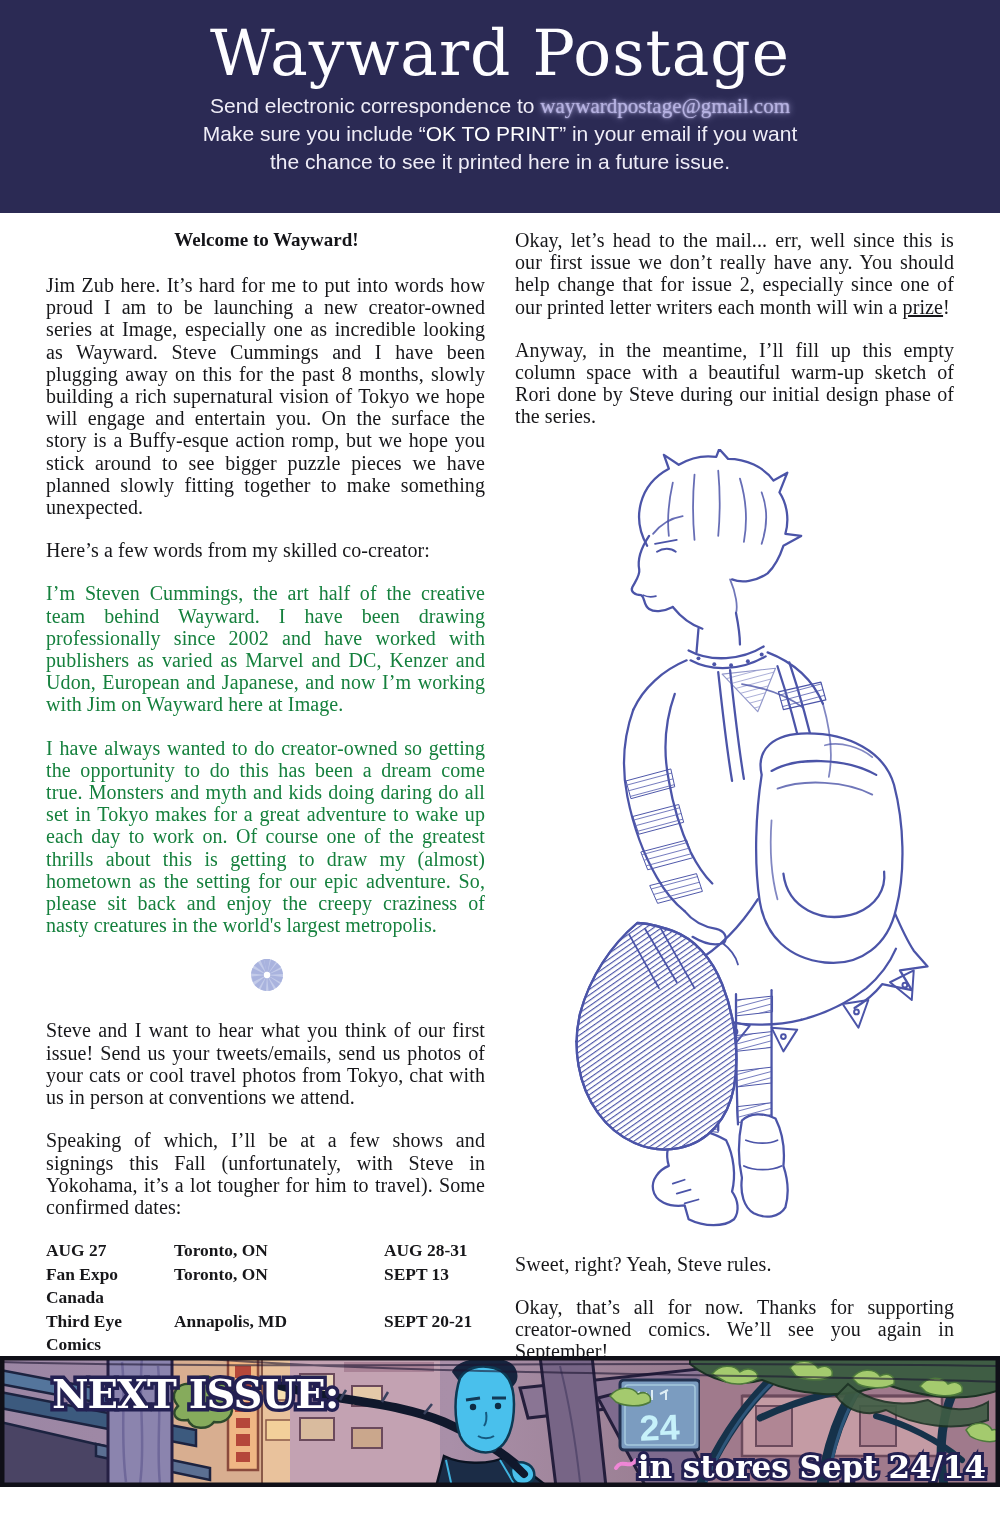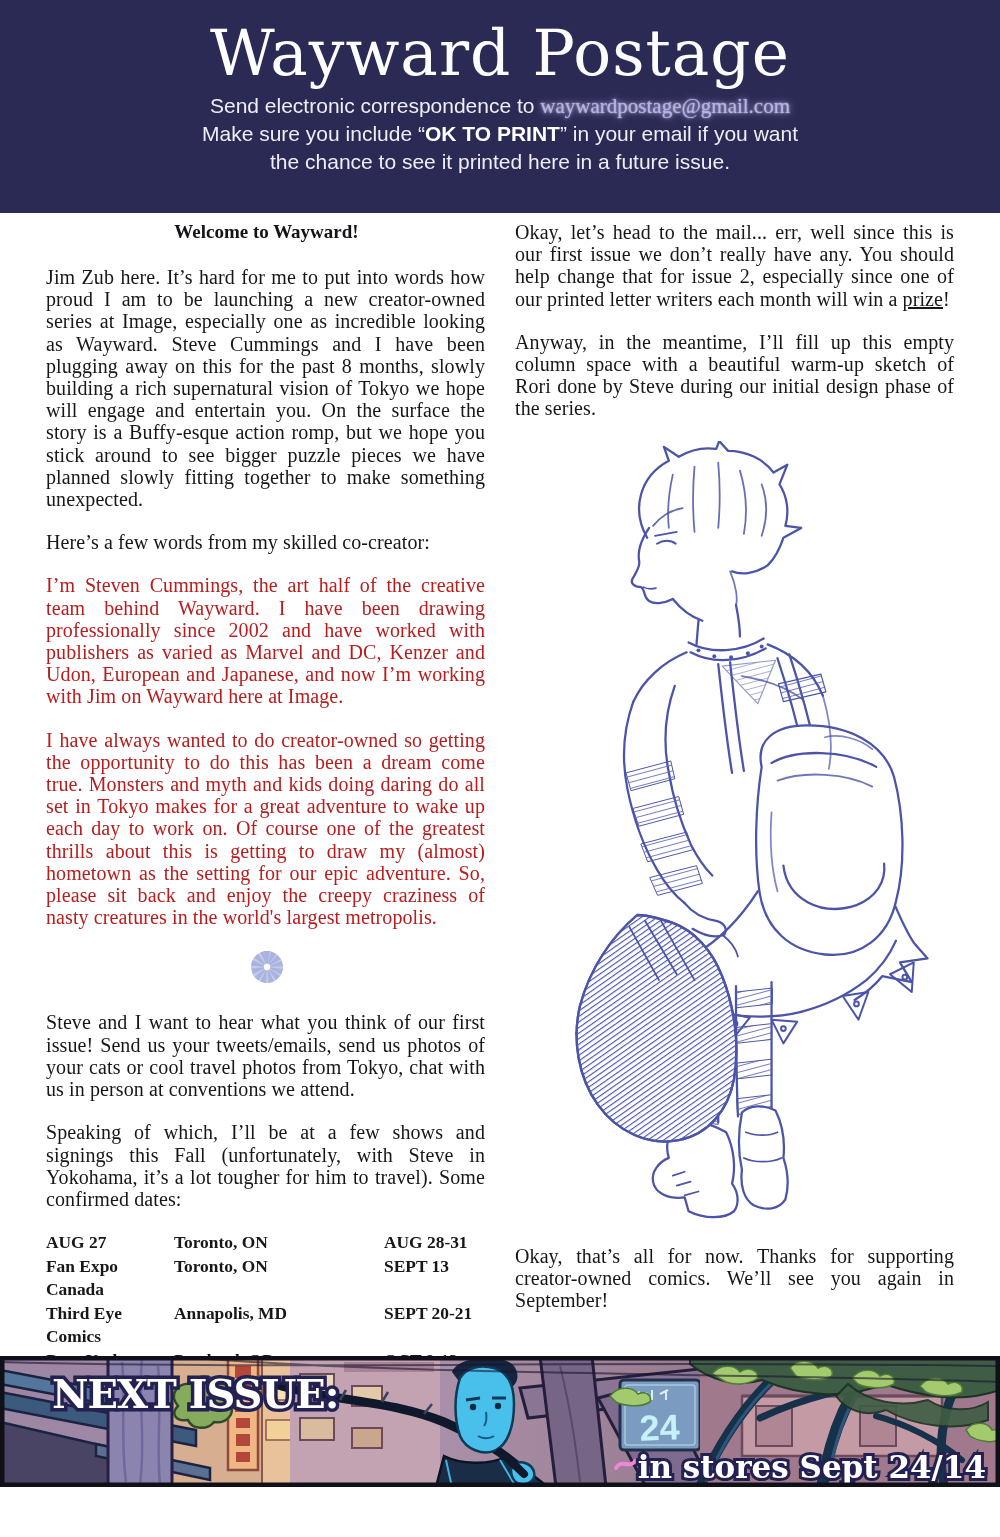--- a/index.html
+++ b/index.html
@@ -21,36 +21,36 @@
   }
   .masthead .sub{
     margin:0;font-family:"Liberation Sans", sans-serif;
     font-size:21px;line-height:28px;color:#efedf7;
   }
   .masthead .email{
     color:#b6b2e2;text-decoration:none;
     text-shadow:0 0 7px rgba(197,192,246,.95), 0 0 2px rgba(220,215,255,.9);
     font-family:Liberation Serif, serif;
   }
-  .masthead .okbold{font-weight:bold;color:#ffffff;}
+  .masthead .okbold{font-weight:normal;color:#ffffff;}
 
   
   main.letters{
     flex:0 0 auto;height:1143px;box-sizing:border-box;
-    padding:8px 44px 0 46px;display:flex;gap:28px;
+    padding:16px 44px 0 46px;display:flex;gap:28px;
   }
   .col{width:441px;box-sizing:border-box;}
   .col p{
     margin:0 2px 21px 0;font-size:20px;line-height:22.2px;
     text-align:justify;letter-spacing:.1px;
   }
   h2.welcome{
     margin:0 0 23px 0;text-align:center;font-size:19px;font-weight:bold;color:#141418;
   }
-  .blue{color:#b91c1c;}
+  .blue{color:#15803d;}
   .underline{text-decoration:underline;}
   .flower-wrap{text-align:center;margin:0 0 22px 0;}
   .sched{
     display:grid;grid-template-columns:112px 194px 1fr;
     font-weight:bold;font-size:17.4px;line-height:23.5px;column-gap:16px;
   }
   .sched .cell{text-align:left;}
   .sketch-wrap{margin:4px 0 10px 0;text-align:center;}
 
   
@@ -237,20 +237,21 @@
             <path d="M168,26 C166,48 166,70 168,92" stroke-width="1.8" opacity=".85"></path>
             <path d="M192,22 C194,44 194,66 192,88" stroke-width="1.8" opacity=".85"></path>
             <path d="M214,30 C220,50 222,72 218,94" stroke-width="1.8" opacity=".85"></path>
             <path d="M236,44 C242,60 242,78 236,96" stroke-width="1.8" opacity=".85"></path>
             <path d="M126,86 C134,76 144,70 156,68" stroke-width="1.8" opacity=".85"></path>
             <path d="M204,132 C210,146 212,160 210,166" stroke-width="1.8" opacity=".8"></path>
           </g>
         </svg>
       </div>
 
+      <p>Sweet, right? Yeah, Steve rules.</p>
       <p>Okay, that’s all for now. Thanks for supporting creator-owned comics. We’ll see you again in September!</p>
     </section>
   </main>
 
   <footer class="next-issue">
     <svg width="1000" height="131" viewBox="0 0 1000 131">
       <defs>
         <linearGradient id="bnbg" x1="0" y1="0" x2="1" y2="0">
           <stop offset="0" stop-color="#9b86a4"></stop>
             <stop offset="0.45" stop-color="#a98fa8"></stop>

